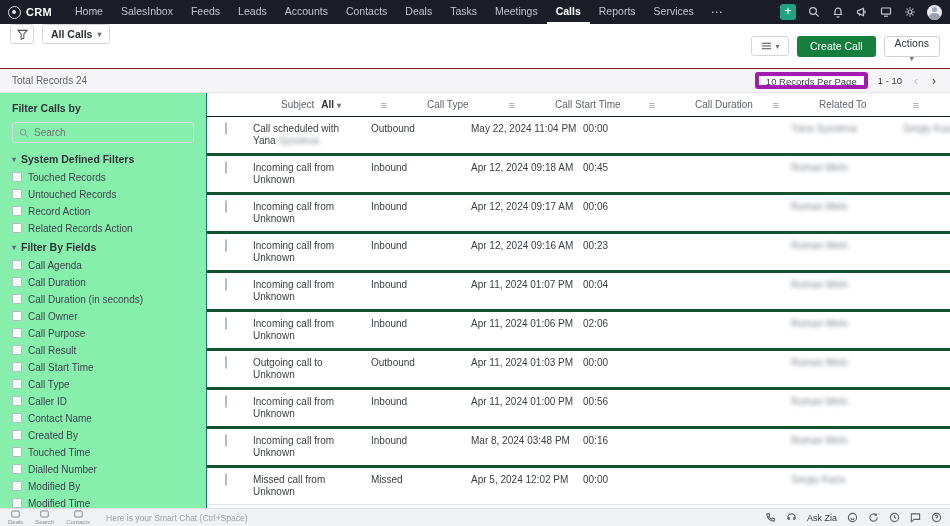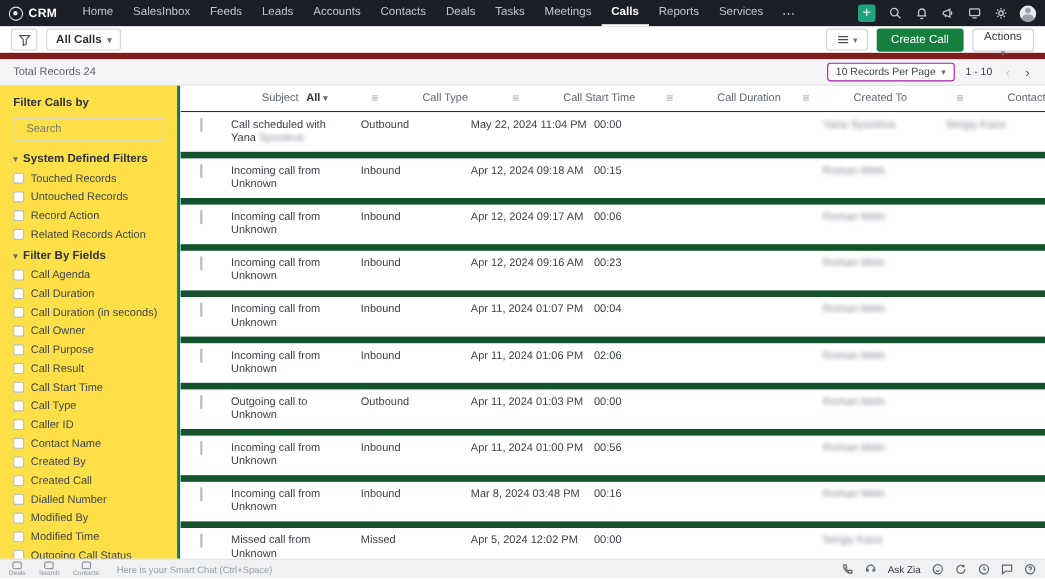--- a/index.html
+++ b/index.html
@@ -18,56 +18,56 @@
   .nav-more { display:flex; align-items:center; padding:0 8px; color:#c2c6cf; font-size:12px; cursor:pointer; }
   .topnav-right { margin-left:auto; display:flex; align-items:center; gap:11px; }
   .plus-btn { width:16px; height:16px; background:#1fa27e; border-radius:3px; color:#fff; font-size:13px; line-height:14px; text-align:center; cursor:pointer; }
   .tn-icon { width:13px; height:13px; display:flex; align-items:center; justify-content:center; cursor:pointer; }
   .tn-icon svg { stroke:#c2c6cf; fill:none; stroke-width:1.2; }
   .avatar { width:15px; height:15px; border-radius:50%; background:#e8e9ee; position:relative; overflow:hidden; cursor:pointer; }
   .avatar::before { content:""; position:absolute; top:2px; left:5px; width:5px; height:5px; border-radius:50%; background:#9aa2af; }
   .avatar::after { content:""; position:absolute; top:8px; left:2px; width:11px; height:8px; border-radius:50%; background:#9aa2af; }
 
   
-  .toolbar { height:30px; background:#fff; border-bottom:6px solid #7f1d1d; display:flex; align-items:center; padding:0 10px; gap:8px; flex-shrink:0; }
+  .toolbar { height:45px; background:#fff; border-bottom:1px solid #7f1d1d; display:flex; padding:0 10px; gap:8px; flex-shrink:0; }
   .icon-btn { width:24px; height:20px; border:1px solid #d4d6dc; border-radius:3px; background:#fff; display:flex; align-items:center; justify-content:center; cursor:pointer; }
   .view-select { display:flex; align-items:center; gap:5px; border:1px solid #d4d6dc; border-radius:3px; height:20px; padding:0 8px; font-size:10.5px; font-weight:bold; color:#2b2e36; cursor:pointer; background:#fff; }
   .caret { font-size:8px; color:#6a6f7a; }
   .toolbar-right { margin-left:auto; display:flex; align-items:center; gap:8px; }
   .btn-primary { background:#15803d; color:#fff; border:none; border-radius:3px; height:21px; padding:0 13px; font-size:10.5px; cursor:pointer; font-family:inherit; }
   .btn-secondary { background:#fff; color:#33363e; border:1px solid #cfd1d8; border-radius:3px; height:21px; padding:0 10px; font-size:10.5px; cursor:pointer; display:flex; align-items:center; gap:5px; font-family:inherit;flex-direction:column; }
 
   
   .recordsbar { height:24px; background:#f5f5f7; border-bottom:1px solid #e4e4e8; display:flex; align-items:center; padding:0 12px; font-size:10px; color:#5d626c; flex-shrink:0; }
   .recordsbar-right { margin-left:auto; display:flex; align-items:center; gap:10px; }
-  .per-page { display:flex; align-items:center; gap:5px; border:1px solid #a21caf; border-radius:3px; background:#fff; height:17px; padding:0 7px; font-size:9.5px; color:#3c4048; cursor:pointer; }
+  .per-page { display:flex; align-items:center; gap:5px; border:4px solid #a21caf; border-radius:3px; background:#fff; height:17px; padding:0 7px; font-size:9.5px; color:#3c4048; cursor:pointer;flex-direction:column; }
   .page-range { font-size:9.5px; color:#3c4048; }
   .pg-chev { font-size:12px; cursor:pointer; padding:0 2px; }
   .pg-prev { color:#b9bdc6; }
   .pg-next { color:#4a4e58; }
 
   
   .content { flex:1; display:flex; min-height:0; }
-  .sidebar { width:164px; border-right:3px solid #0f766e; background:#fde047; padding:9px 12px; overflow:hidden; flex-shrink:0; }
+  .sidebar { width:207px; border-right:1px solid #0f766e; background:#86efac; padding:9px 12px; overflow:hidden; flex-shrink:0; }
   .sb-title { font-size:10.5px; font-weight:bold; color:#2f323a; margin-bottom:8px; }
   .sb-search { display:flex; align-items:center; gap:5px; border:1px solid #d7d9df; border-radius:3px; height:21px; padding:0 6px; margin-bottom:10px; }
   .sb-search input { border:none; outline:none; font-size:10px; color:#3c4048; width:120px; font-family:inherit; background:transparent; }
   .sb-section-title { display:flex; align-items:center; gap:5px; font-size:10.5px; font-weight:bold; color:#2f323a; margin:7px 0 7px; cursor:pointer; }
   .sb-item { display:flex; align-items:flex-start; gap:6px; margin-bottom:6px; font-size:10px; color:#3f434c; cursor:pointer; }
   .cb { width:10px; height:10px; border:1px solid #b6bcc4; border-radius:2px; background:#fff; flex-shrink:0; }
 
   .main { flex:1; background:#fafafb; min-width:0; overflow:hidden; display:flex; flex-direction:column; }
   .cols { display:grid; grid-template-columns:46px 118px 100px 112px 96px 112px 112px 70px; }
   .thead { background:#fff; border-bottom:1px solid #0f172a; height:24px; align-items:center; flex-shrink:0;gap:28px; }
   .hcell { display:flex; align-items:center; font-size:10px; color:#5f6470; padding-right:12px; overflow:hidden; white-space:nowrap; }
   .hmenu { margin-left:auto; color:#9aa0a8; font-size:11px; cursor:pointer; padding-left:6px; }
   .hfilter { margin-left:7px; font-weight:bold; color:#2f323a; cursor:pointer; }
   .hcheck { padding-left:18px; }
   .tbody { background:#fff; border-bottom:1px solid #e4e4e8; }
-  .trow { border-bottom:6px solid #14532d; align-items:start; cursor:pointer; }
+  .trow { border-bottom:3px solid #14532d; align-items:start; cursor:pointer; }
   .trow:last-child { border-bottom:none; }
   .tcell { font-size:10px; color:#3c4048; padding:6px 10px 6px 0; line-height:12px; overflow:hidden; }
   .tcell.nowrap { white-space:nowrap; }
   .ccell { padding:6px 0 6px 18px; }
   .redacted { filter:blur(2px); color:#868b94; }
 
   
   .bottombar { height:18px; background:#f0f1f3; border-top:1px solid #dfe0e4; display:flex; align-items:center; padding:0 8px; flex-shrink:0; }
   .bb-left { display:flex; align-items:flex-end; gap:12px; }
   .bb-quick { display:flex; flex-direction:column; align-items:center; line-height:1; cursor:pointer; }
@@ -310,21 +310,21 @@
             <span>Contact Name</span>
           </div>
 
           <div class="sb-item">
             <span class="cb"></span>
             <span>Created By</span>
           </div>
 
           <div class="sb-item">
             <span class="cb"></span>
-            <span>Created Call</span>
+            <span>Touched Time</span>
           </div>
 
           <div class="sb-item">
             <span class="cb"></span>
             <span>Dialled Number</span>
           </div>
 
           <div class="sb-item">
             <span class="cb"></span>
             <span>Modified By</span>
@@ -365,21 +365,21 @@
             <span class="hmenu">≡</span>
           </div>
 
           <div class="hcell">
             <span>Call Duration</span>
 
             <span class="hmenu">≡</span>
           </div>
 
           <div class="hcell">
-            <span>Created To</span>
+            <span>Related To</span>
 
             <span class="hmenu">≡</span>
           </div>
 
           <div class="hcell">
             <span>Contact Name</span>
 
             <span class="hmenu">≡</span>
           </div>
 
@@ -400,21 +400,21 @@
             <div class="tcell nowrap"></div>
             <div class="tcell nowrap redacted">Yana Sysoieva</div>
             <div class="tcell nowrap redacted">Sergiy Kaza</div>
           </div>
 
           <div class="cols trow">
             <div class="tcell ccell"><span class="cb"></span></div>
             <div class="tcell"><span>Incoming call from Unknown</span> </div>
             <div class="tcell nowrap">Inbound</div>
             <div class="tcell nowrap">Apr 12, 2024 09:18 AM</div>
-            <div class="tcell nowrap">00:15</div>
+            <div class="tcell nowrap">00:45</div>
             <div class="tcell nowrap"></div>
 
             <div class="tcell nowrap redacted">Roman Meln</div>
           </div>
 
           <div class="cols trow">
             <div class="tcell ccell"><span class="cb"></span></div>
             <div class="tcell"><span>Incoming call from Unknown</span> </div>
             <div class="tcell nowrap">Inbound</div>
             <div class="tcell nowrap">Apr 12, 2024 09:17 AM</div>

